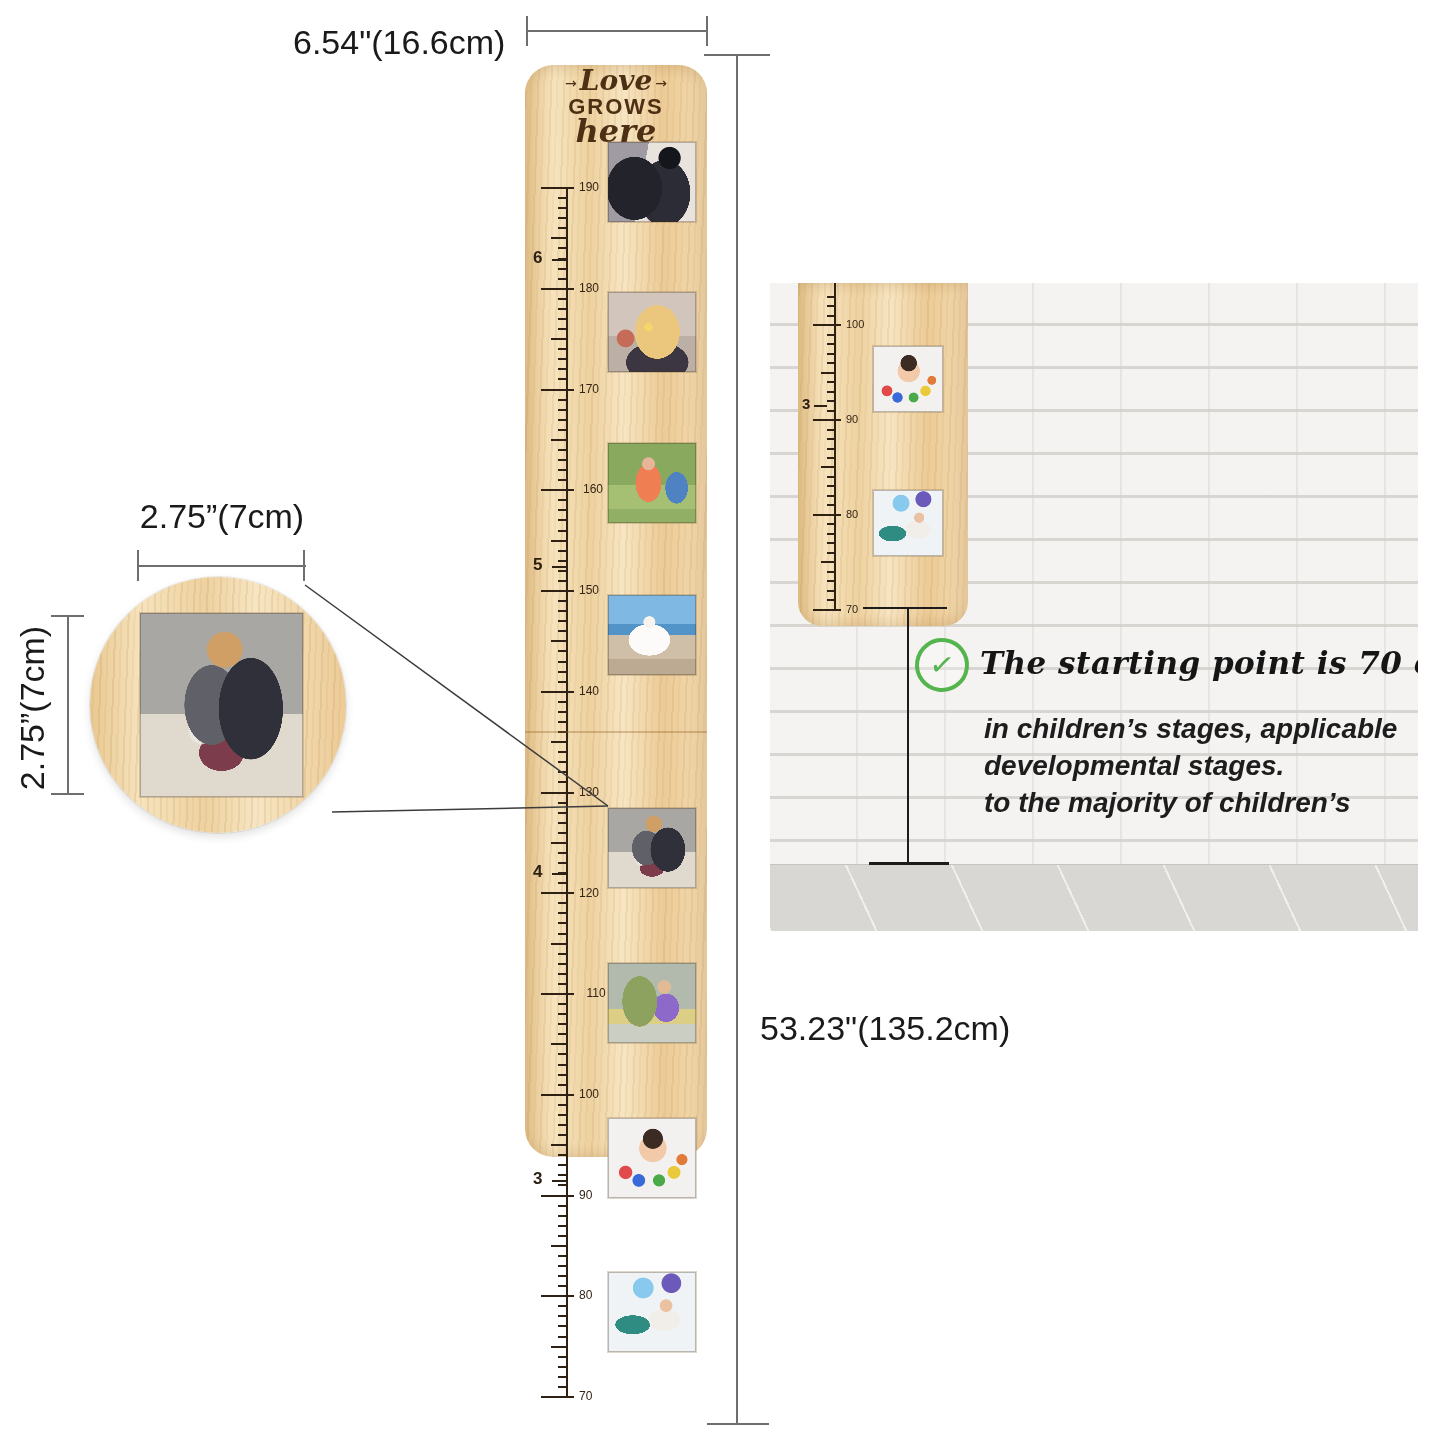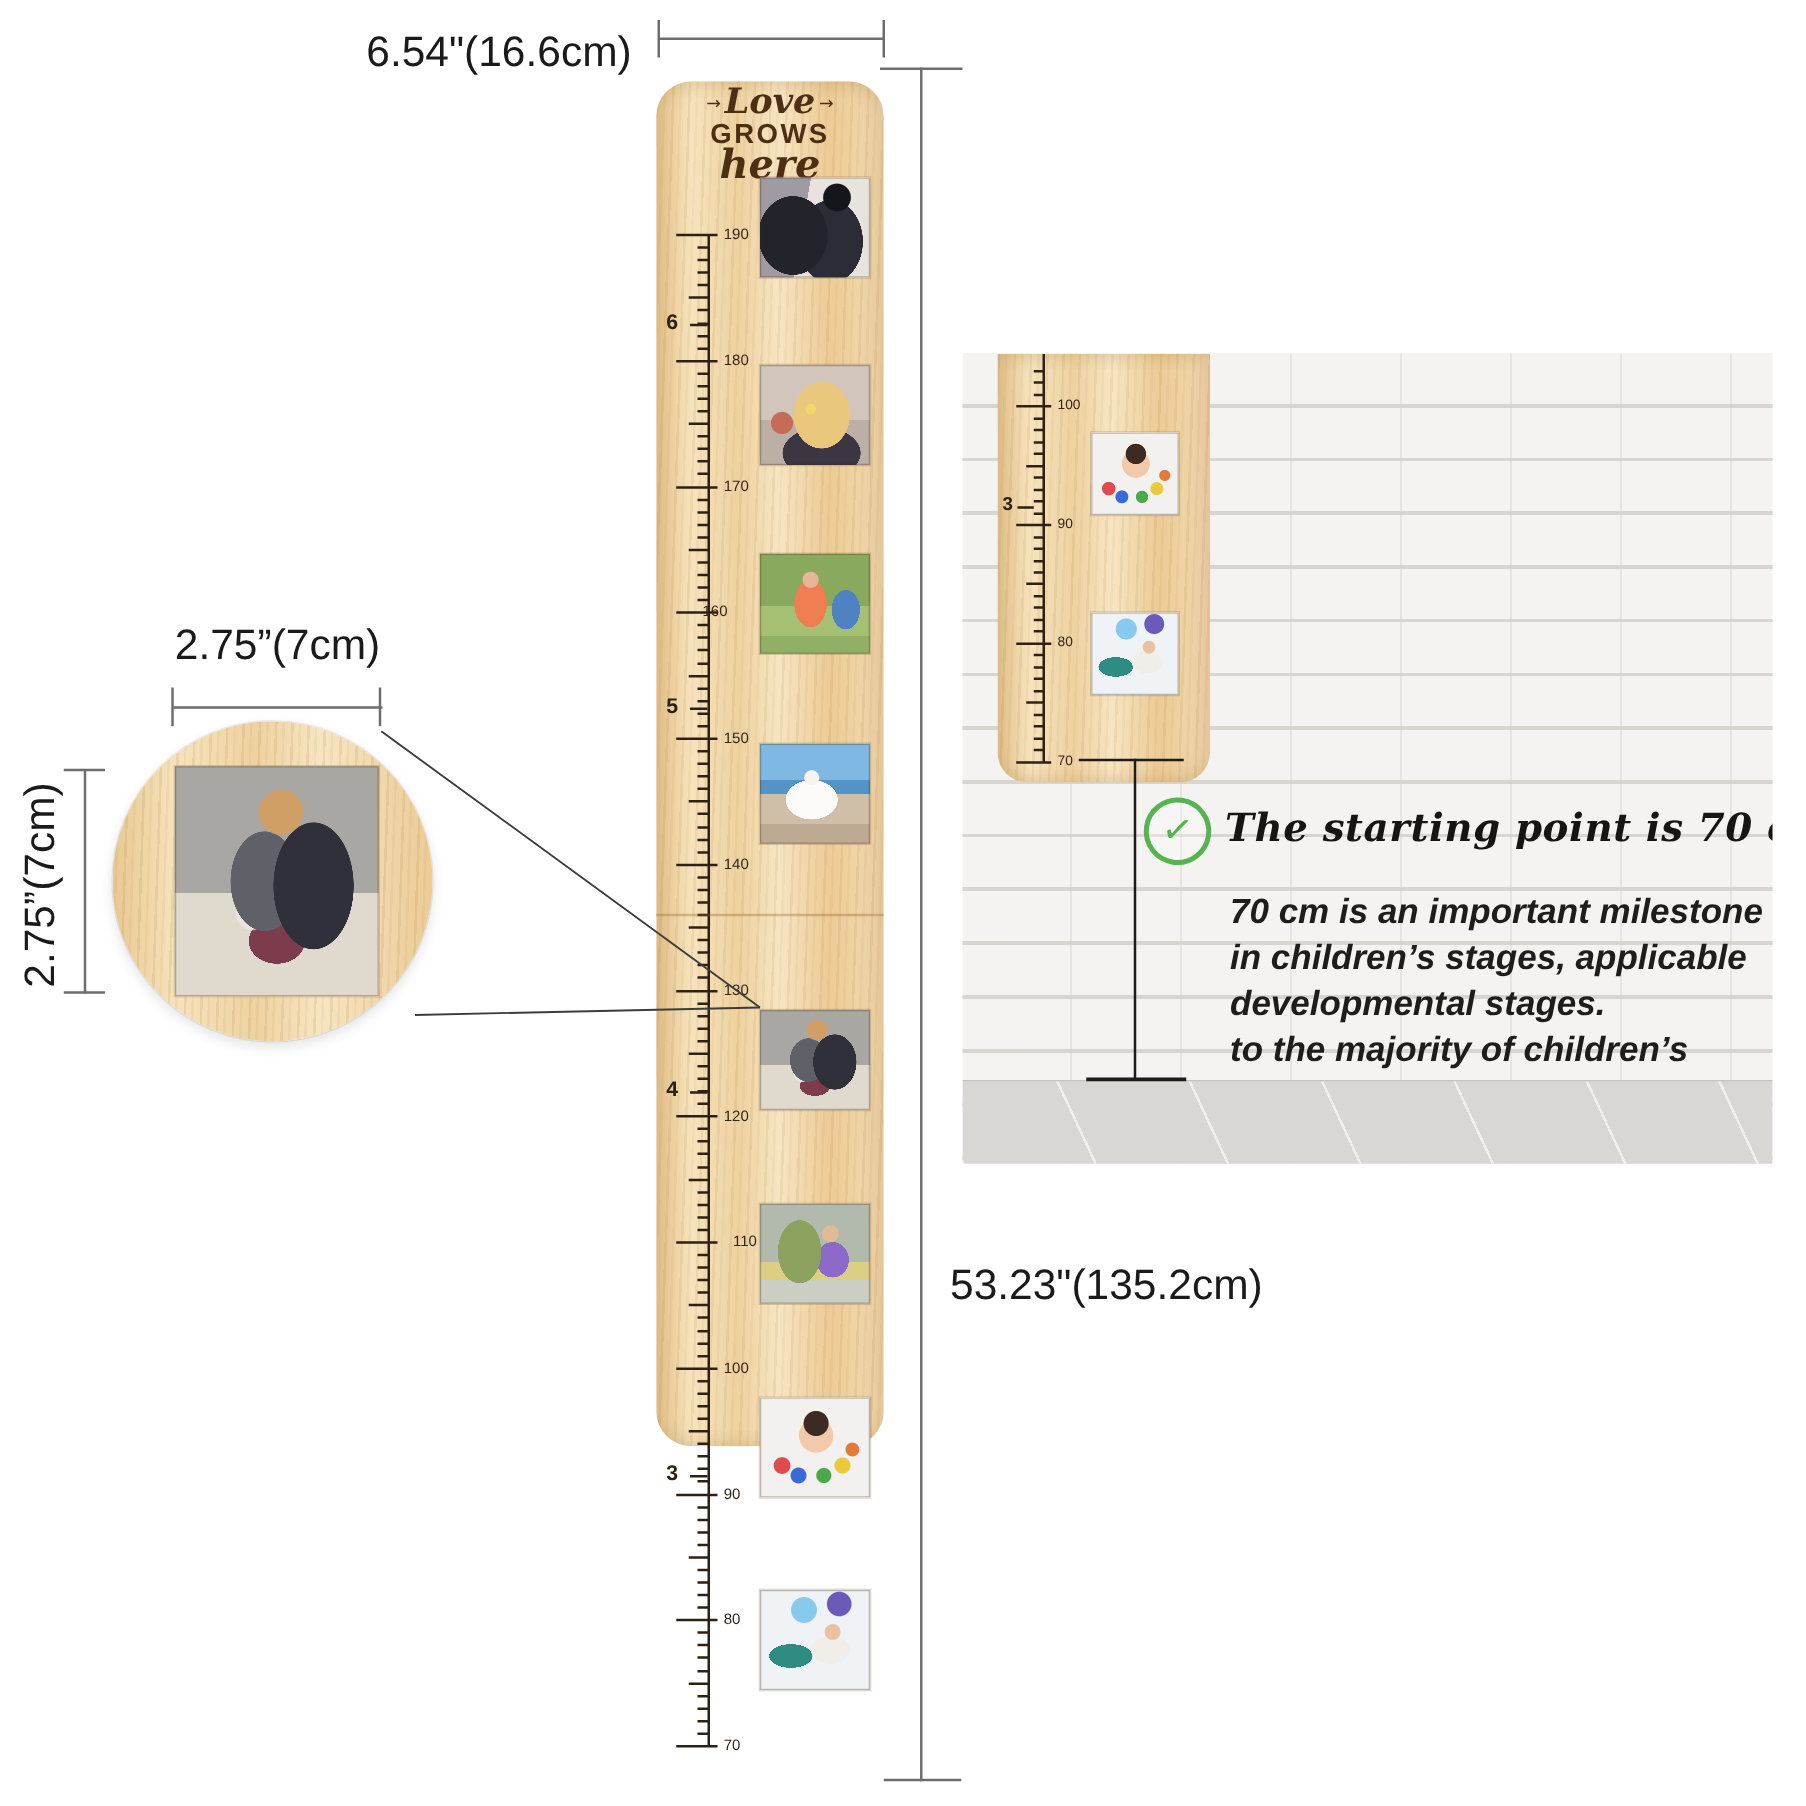--- a/index.html
+++ b/index.html
@@ -254,21 +254,21 @@
         <div class="s-tick" style="left: 33px; top: 1270.55px; width: 9px;"></div>
         <div class="s-tick" style="left: 26px; top: 1280.62px; width: 16px;"></div>
         <div class="s-tick" style="left: 33px; top: 1290.7px; width: 9px;"></div>
         <div class="s-tick" style="left: 33px; top: 1300.77px; width: 9px;"></div>
         <div class="s-tick" style="left: 33px; top: 1310.85px; width: 9px;"></div>
         <div class="s-tick" style="left: 33px; top: 1320.92px; width: 9px;"></div>
         <div class="s-tick" style="left: 16px; top: 1331px; width: 33px;"></div>
         <div class="s-num" style="left: 54px; top: 115px;">190</div>
         <div class="s-num" style="left: 54px; top: 215.75px;">180</div>
         <div class="s-num" style="left: 54px; top: 316.5px;">170</div>
-        <div class="s-num" style="left: 37px; top: 417.25px;">160</div>
+        <div class="s-num" style="left: 58px; top: 417.25px;">160</div>
         <div class="s-num" style="left: 54px; top: 518px;">150</div>
         <div class="s-num" style="left: 54px; top: 618.75px;">140</div>
         <div class="s-num" style="left: 54px; top: 719.5px;">130</div>
         <div class="s-num" style="left: 54px; top: 821px;">120</div>
         <div class="s-num" style="left: 54px; top: 921px; text-align: center;">110</div>
         <div class="s-num" style="left: 54px; top: 1021.75px;">100</div>
         <div class="s-num" style="left: 54px; top: 1122.5px;">90</div>
         <div class="s-num" style="left: 54px; top: 1223.25px;">80</div>
         <div class="s-num" style="left: 54px; top: 1324px;">70</div>
         <div class="s-feet" style="left: 8px; top: 182.734px;">6</div>
@@ -367,20 +367,19 @@
     <div class="mline" style="left:137px;top:324px;width:2px;height:257px;"></div>
     <div class="mline" style="left:99px;top:579px;width:80px;height:3px;"></div>
 
     <div class="check">
         <span>✓</span>
       </div>
 
     <div class="headline">The starting point is 70 cm.</div>
 
     <div class="bodytext">
-      <div>70 cm is an important milestone</div>
       <div>in children’s stages, applicable</div>
       <div>developmental stages.</div>
       <div>to the majority of children’s</div>
     </div>
   </div>
 
 </div>
 
 </body></html>

